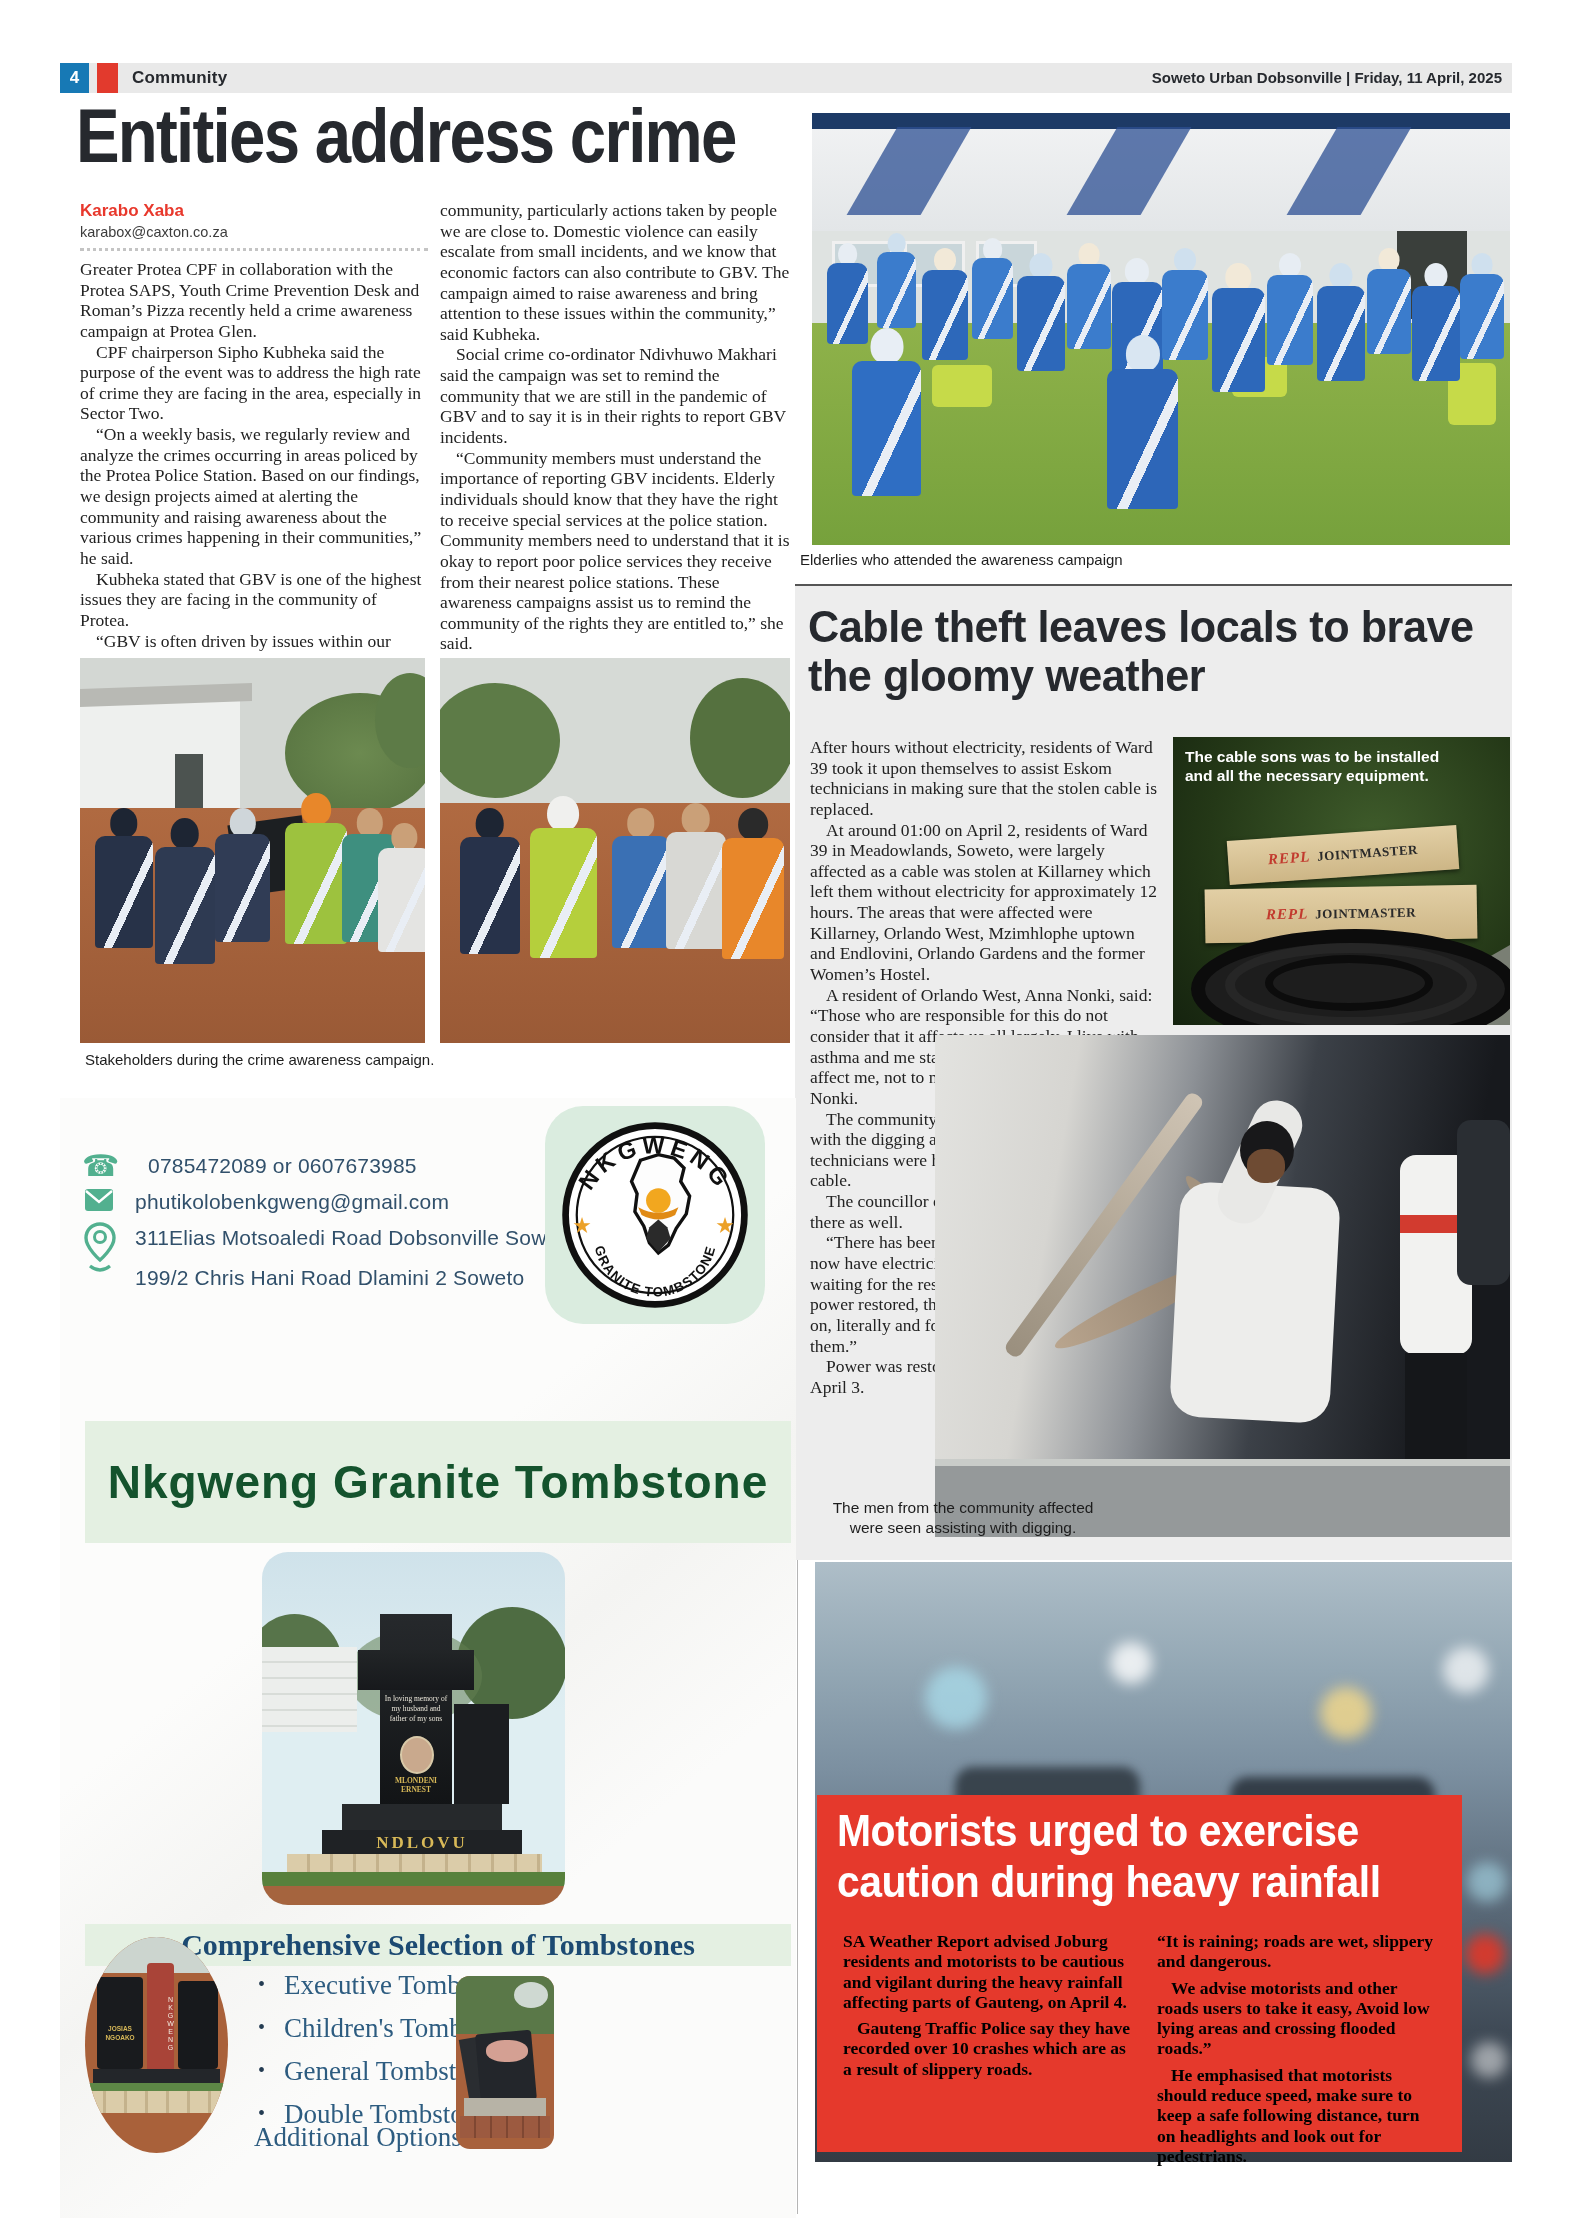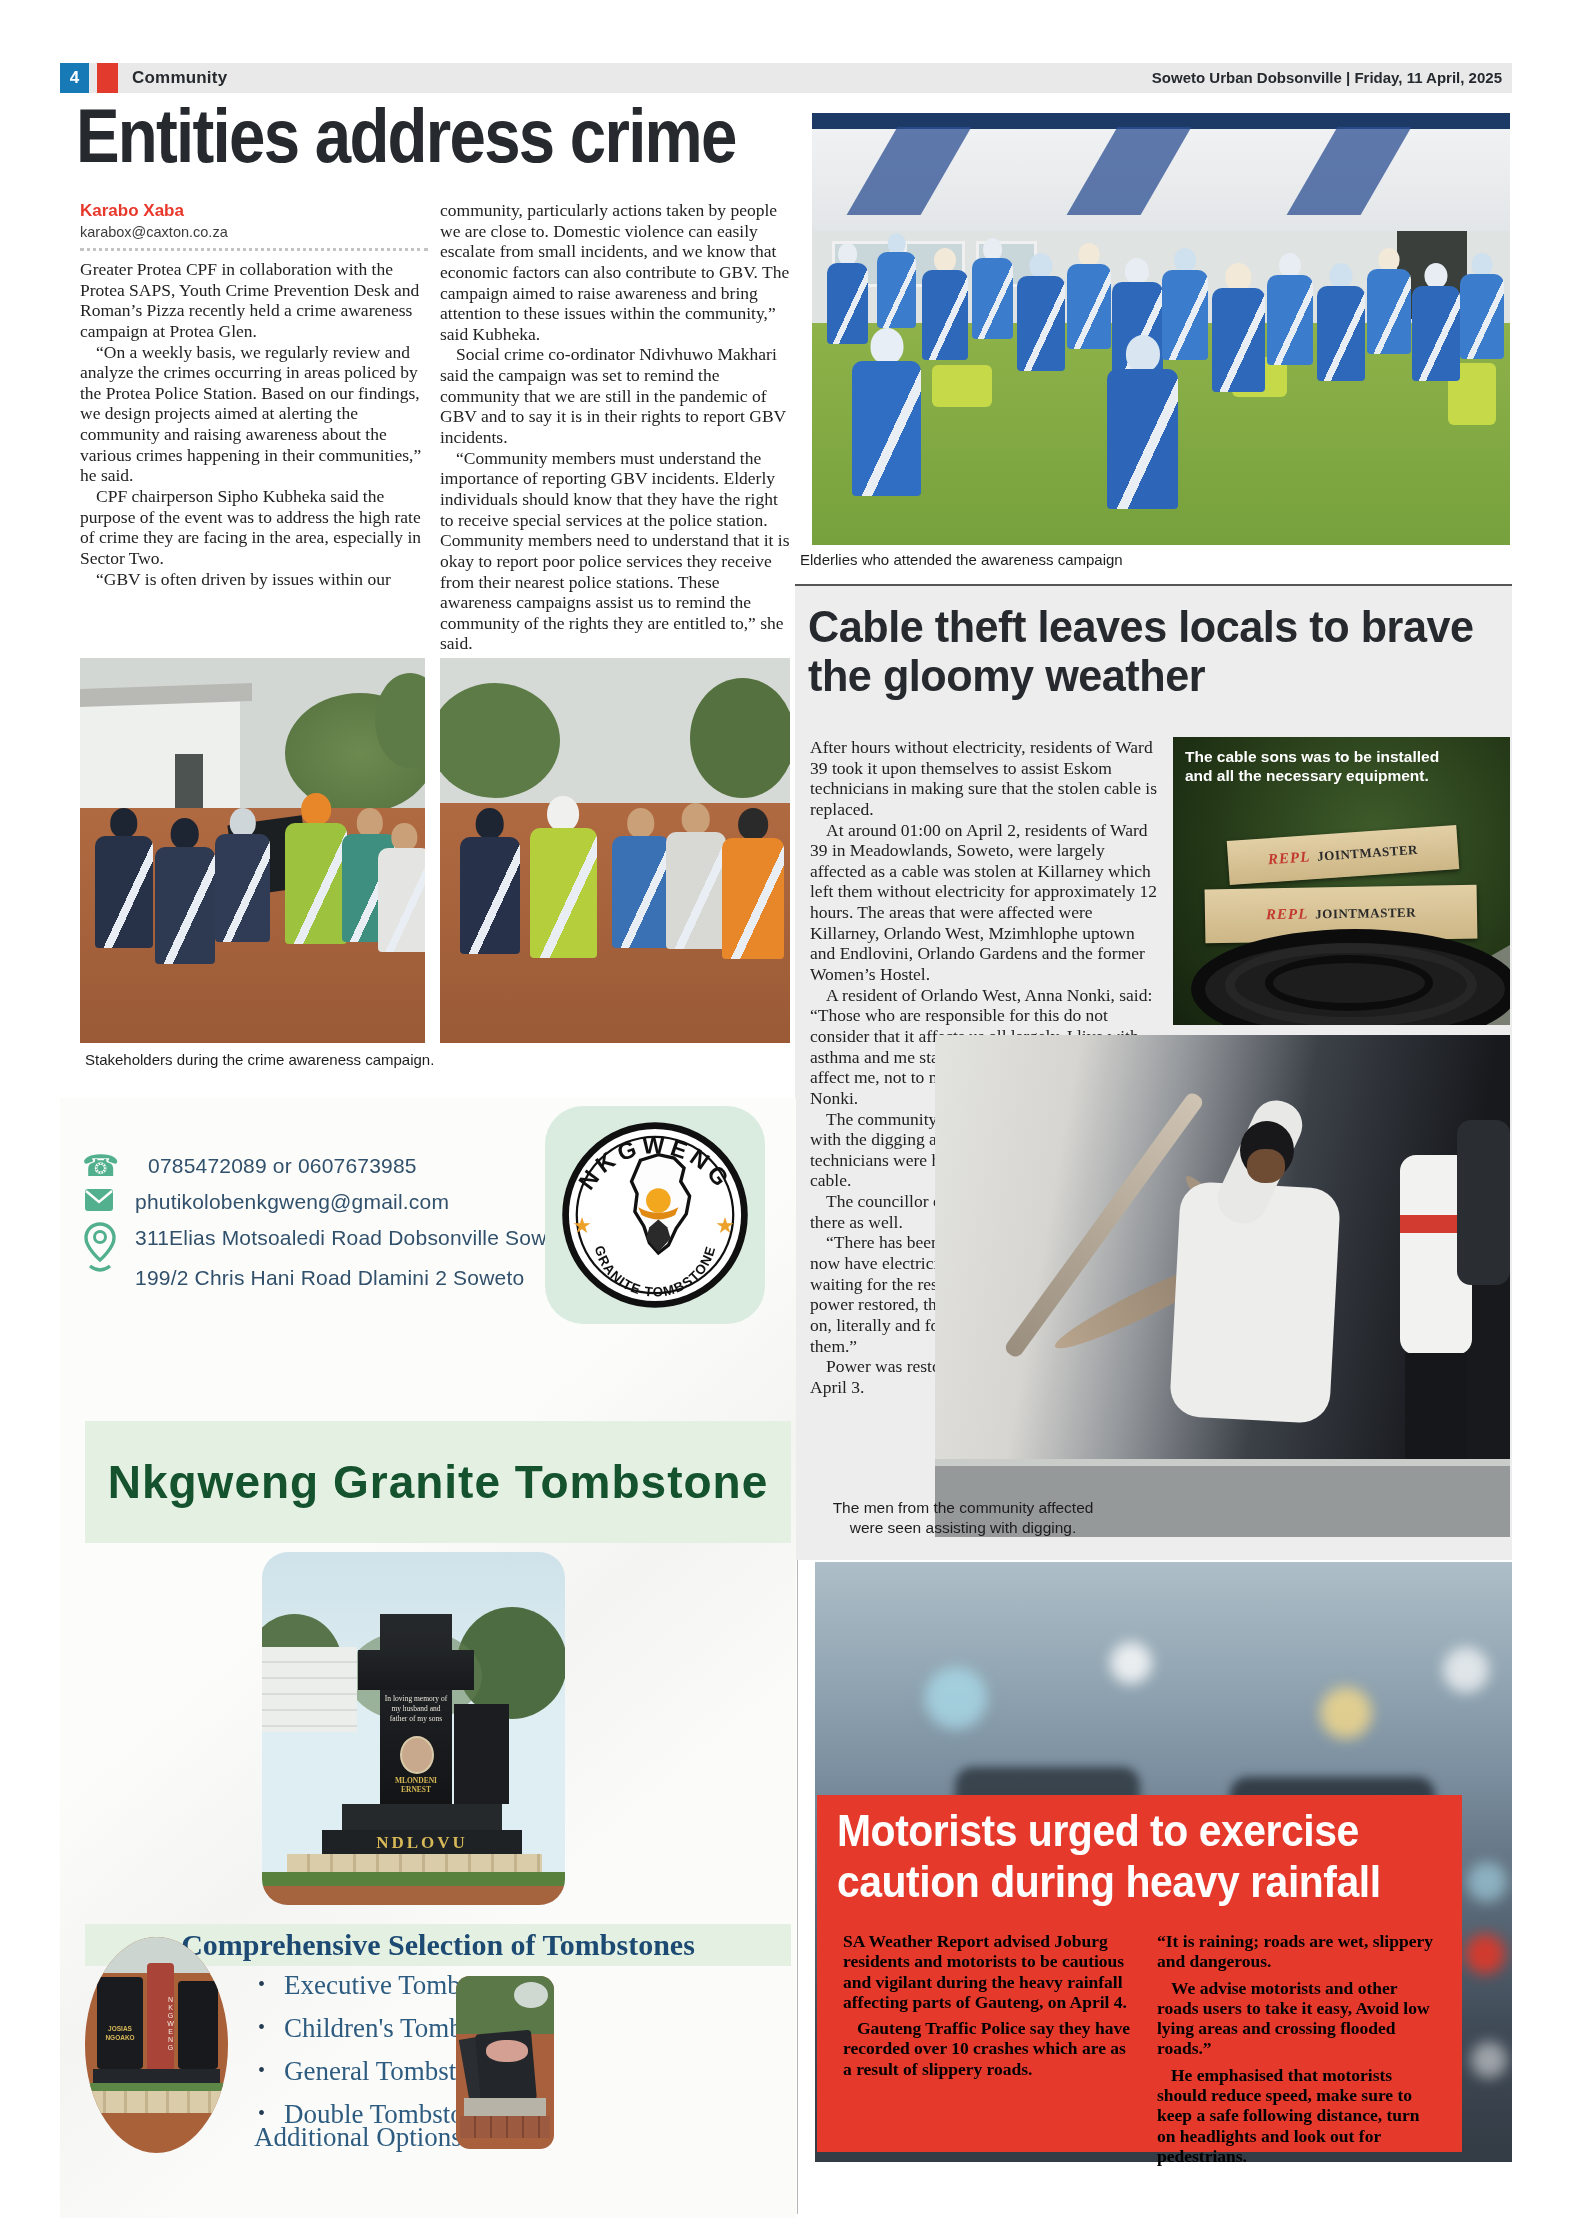--- a/index.html
+++ b/index.html
@@ -112,22 +112,23 @@
 
   <div class="abs h1">Entities address crime</div>
   <div class="abs byline">
     <div class="byname">Karabo Xaba</div>
     <div class="bymail">karabox@caxton.co.za</div>
     <div class="bysep"></div>
   </div>
 
   <div class="abs serifcol c1">
       <p>Greater Protea CPF in collaboration with the Protea SAPS, Youth Crime Prevention Desk and Roman’s Pizza recently held a crime awareness campaign at Protea Glen.</p>
+      <p>CPF chairperson Sipho Kubheka said the purpose of the event was to address the high rate of crime they are facing in the area, especially in Sector Two.</p>
       <p>“On a weekly basis, we regularly review and analyze the crimes occurring in areas policed by the Protea Police Station. Based on our findings, we design projects aimed at alerting the community and raising awareness about the various crimes happening in their communities,” he said.</p>
-      <p>CPF chairperson Sipho Kubheka said the purpose of the event was to address the high rate of crime they are facing in the area, especially in Sector Two.</p>
+      <p>Kubheka stated that GBV is one of the highest issues they are facing in the community of Protea.</p>
       <p>“GBV is often driven by issues within our</p>
     </div>
   <div class="abs serifcol c2">
       <p>community, particularly actions taken by people we are close to. Domestic violence can easily escalate from small incidents, and we know that economic factors can also contribute to GBV. The campaign aimed to raise awareness and bring attention to these issues within the community,” said Kubheka.</p>
       <p>Social crime co-ordinator Ndivhuwo Makhari said the campaign was set to remind the community that we are still in the pandemic of GBV and to say it is in their rights to report GBV incidents.</p>
       <p>“Community members must understand the importance of reporting GBV incidents. Elderly individuals should know that they have the right to receive special services at the police station. Community members need to understand that it is okay to report poor police services they receive from their nearest police stations. These awareness campaigns assist us to remind the community of the rights they are entitled to,” she said.</p>
     </div>
 
   <div class="abs photo" style="left:812px;top:113px;width:698px;height:432px;background:#dfe3e1;">
     <div class="abs" style="left:0;top:0;width:698px;height:118px;background:linear-gradient(#f2f3f4,#e3e6e8);"></div>

